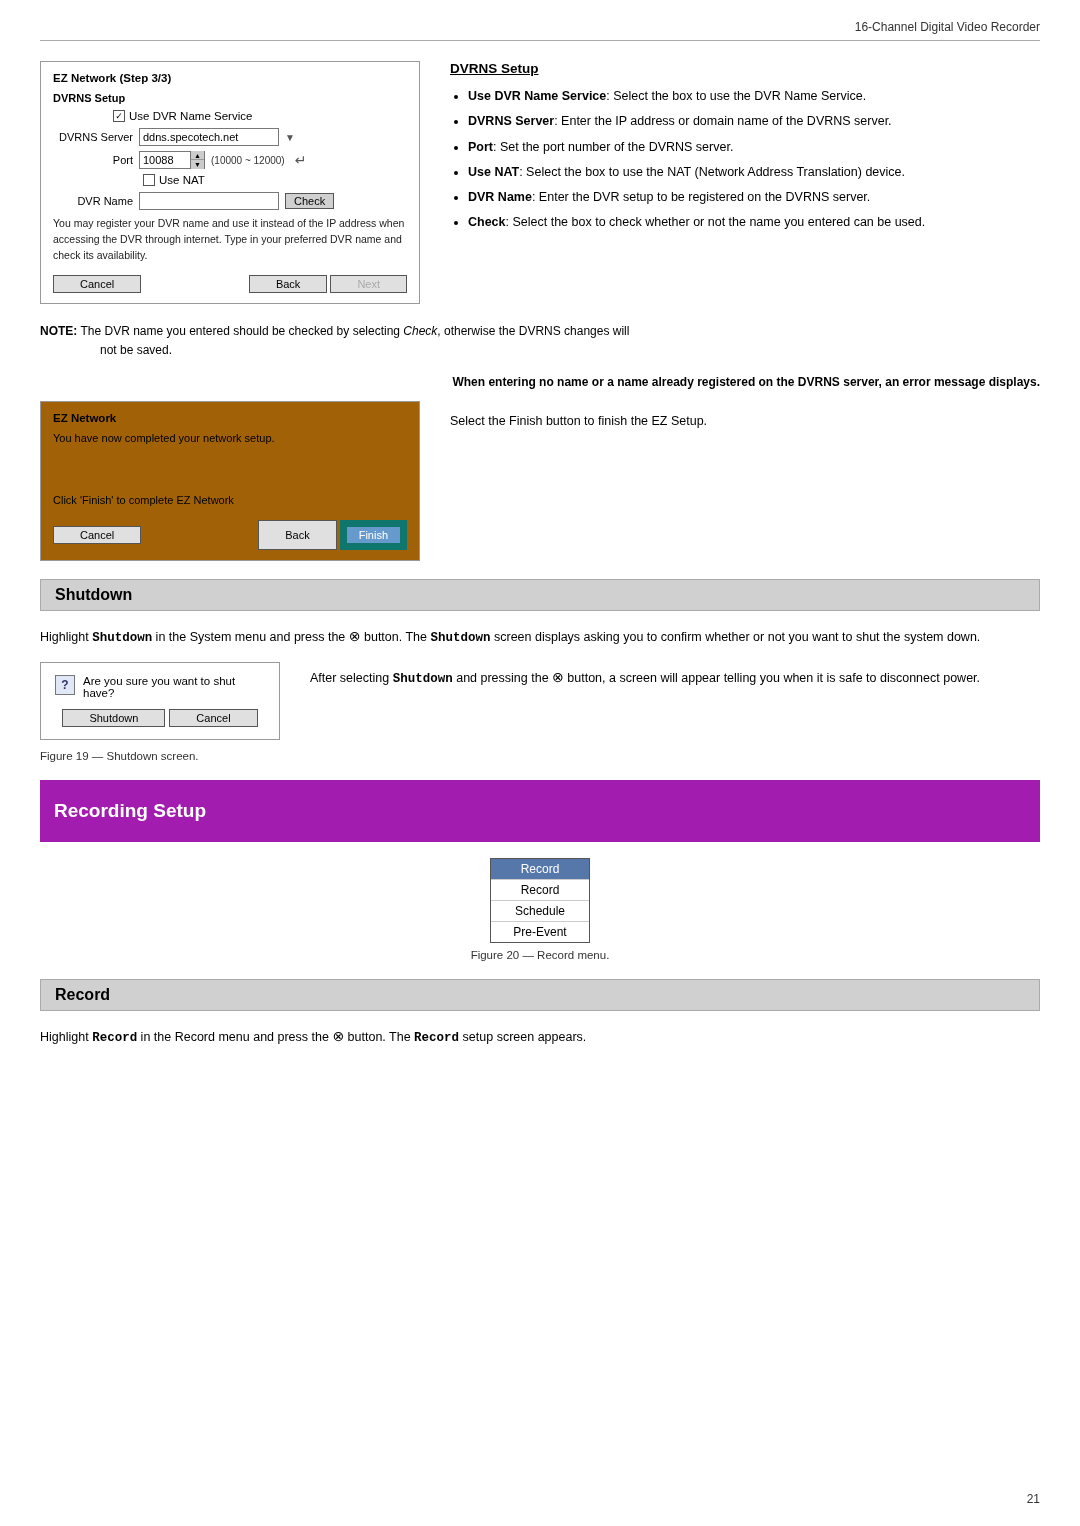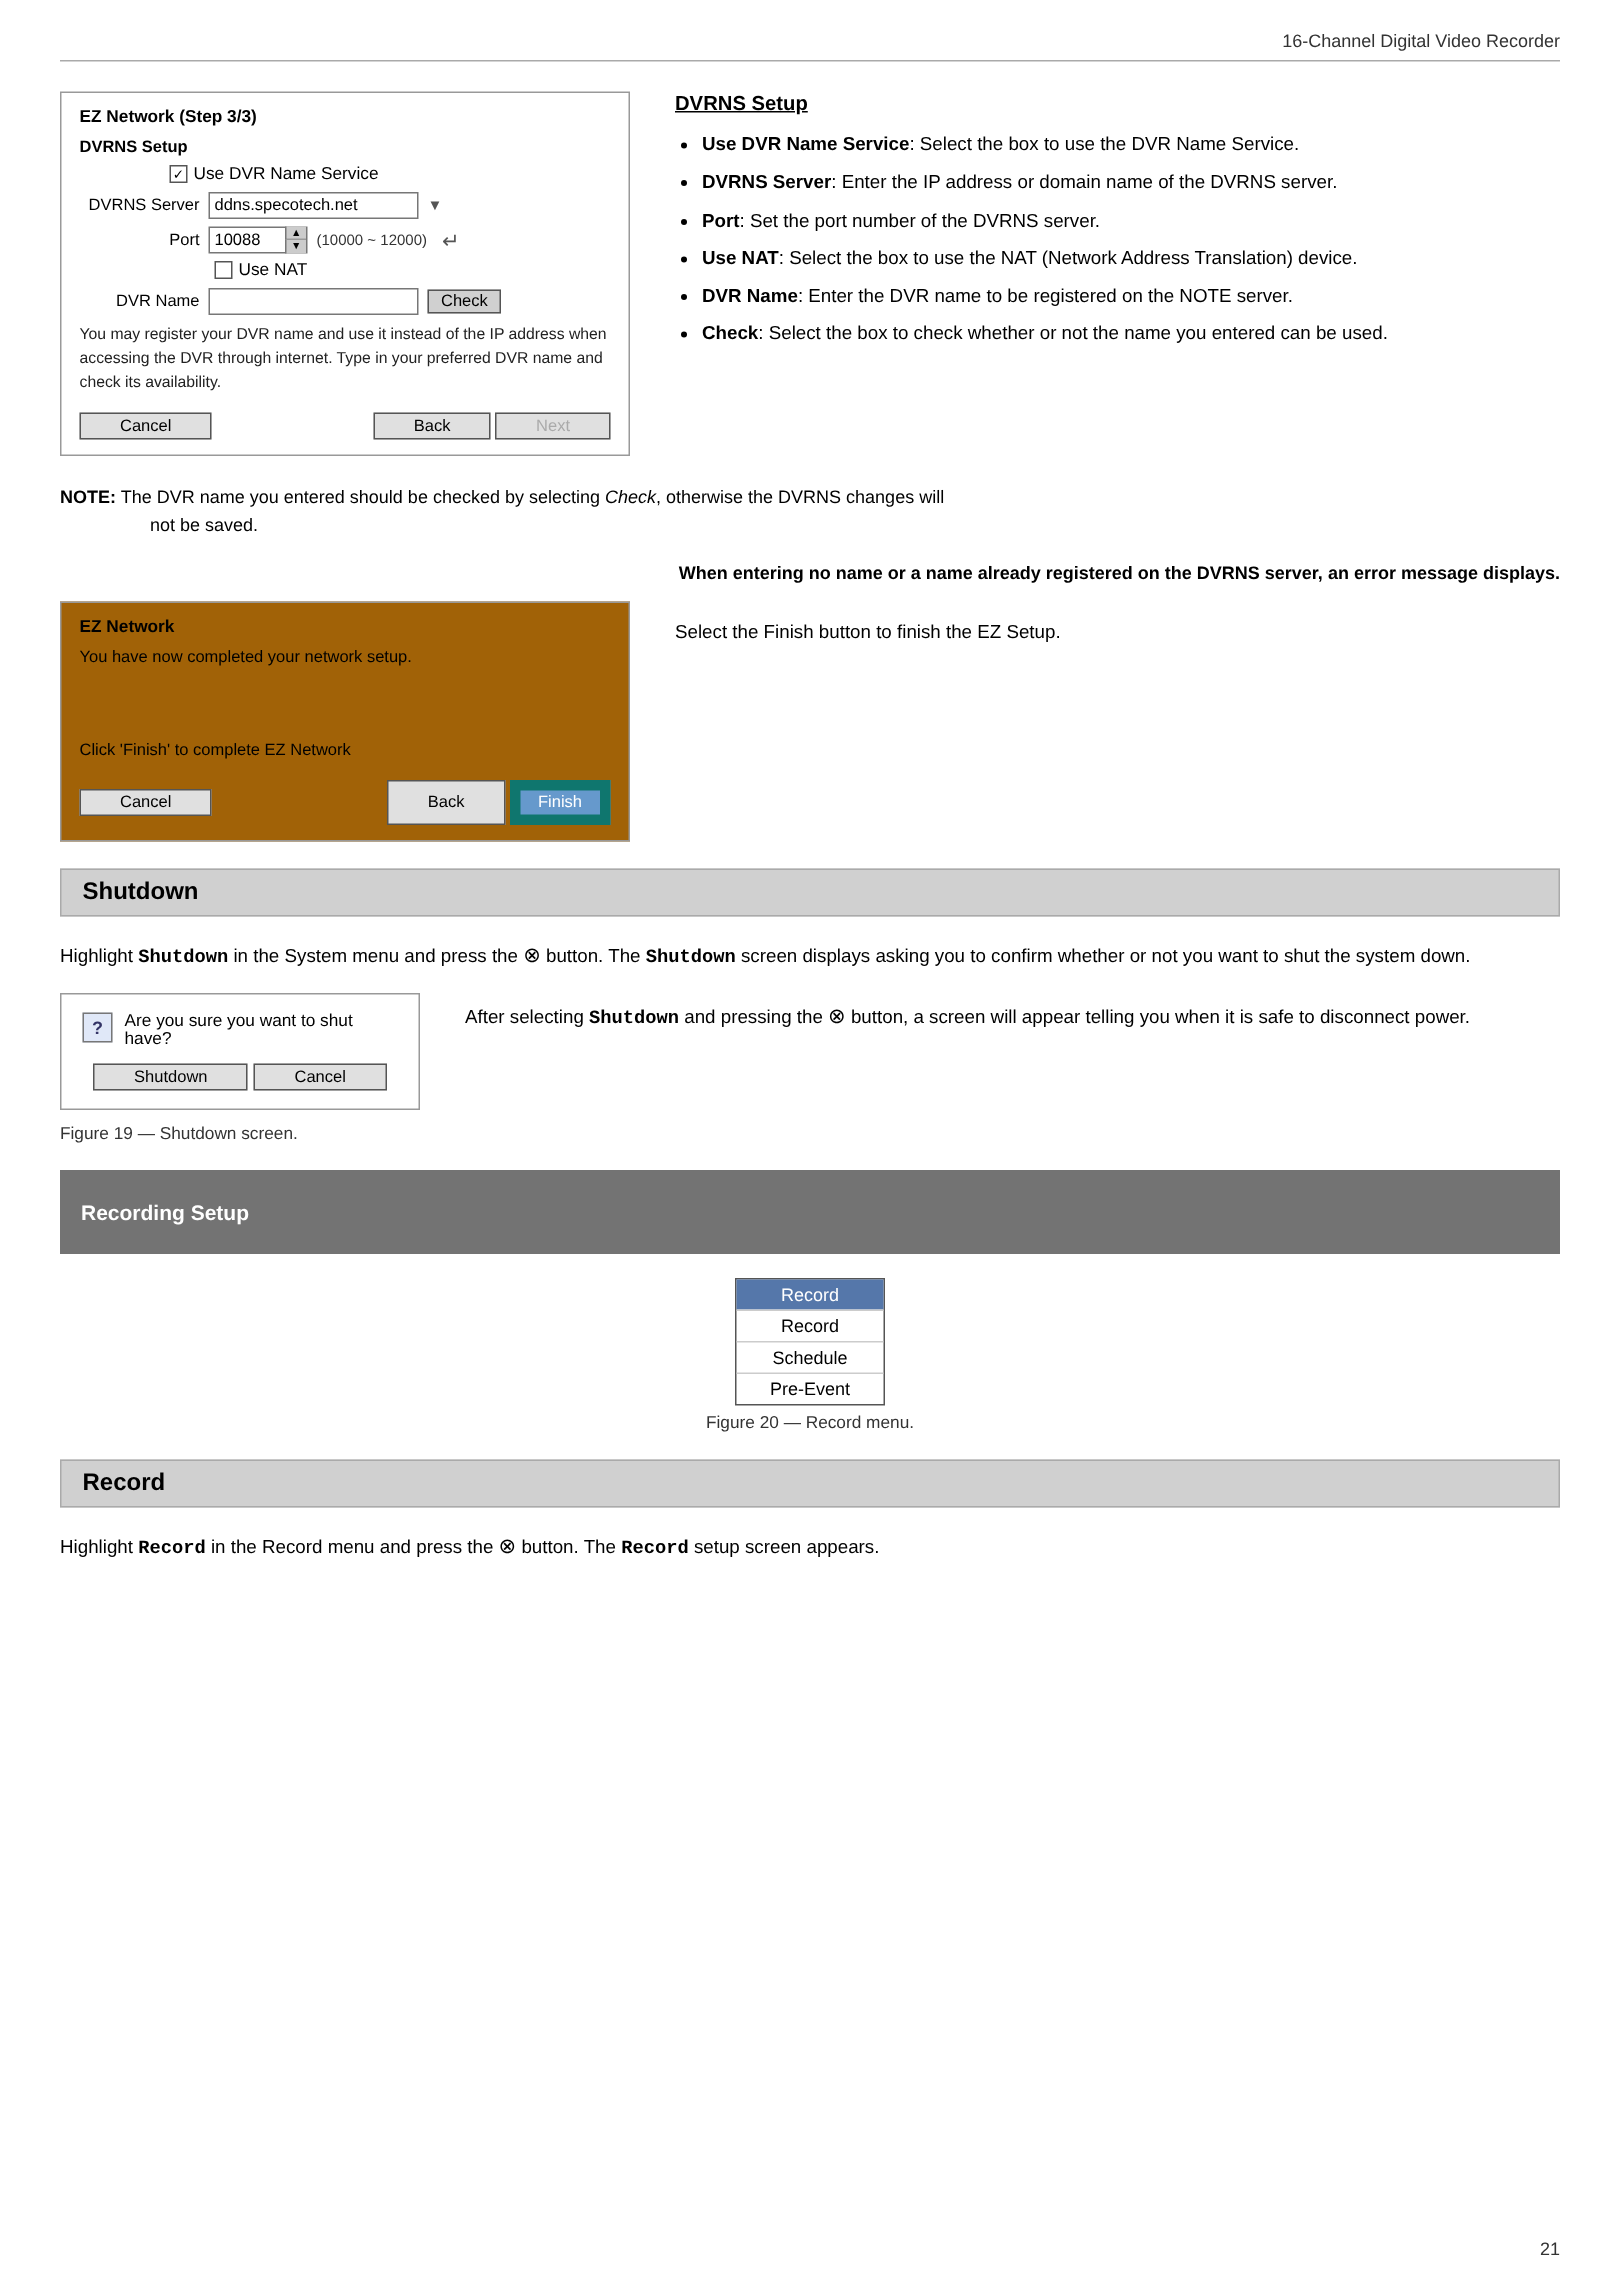--- a/index.html
+++ b/index.html
@@ -306,24 +306,24 @@
     }
 
     .figure-caption {
       font-size: 11.5px;
       color: #333;
       margin-top: 6px;
     }
 
     
     .recording-section-header {
-      background: #737373;
+      background: #a21caf;
       color: #fff;
       padding: 20px 14px;
-      font-size: 14px;
+      font-size: 19px;
       font-weight: bold;
       margin: 18px 0 16px 0;
     }
 
     .record-menu-container {
       text-align: center;
       margin-bottom: 10px;
     }
 
     .record-menu-box {
@@ -489,21 +489,21 @@
         <li>
           <span class="bold-term">DVRNS Server</span><span>:  Enter the IP address or domain name of the DVRNS server.</span>
         </li>
         <li>
           <span class="bold-term">Port</span><span>:  Set the port number of the DVRNS server.</span>
         </li>
         <li>
           <span class="bold-term">Use NAT</span><span>:  Select the box to use the NAT (Network Address Translation) device.</span>
         </li>
         <li>
-          <span class="bold-term">DVR Name</span><span>:  Enter the DVR name to be registered on the NOTE server.</span>
+          <span class="bold-term">DVR Name</span><span>:  Enter the DVR setup to be registered on the DVRNS server.</span>
         </li>
         <li>
           <span class="bold-term">Check</span><span>:  Select the box to check whether or not the name you entered can be used.</span>
         </li>
       </ul>
     </div>
 
   </div>
 
   <div class="note-section">

